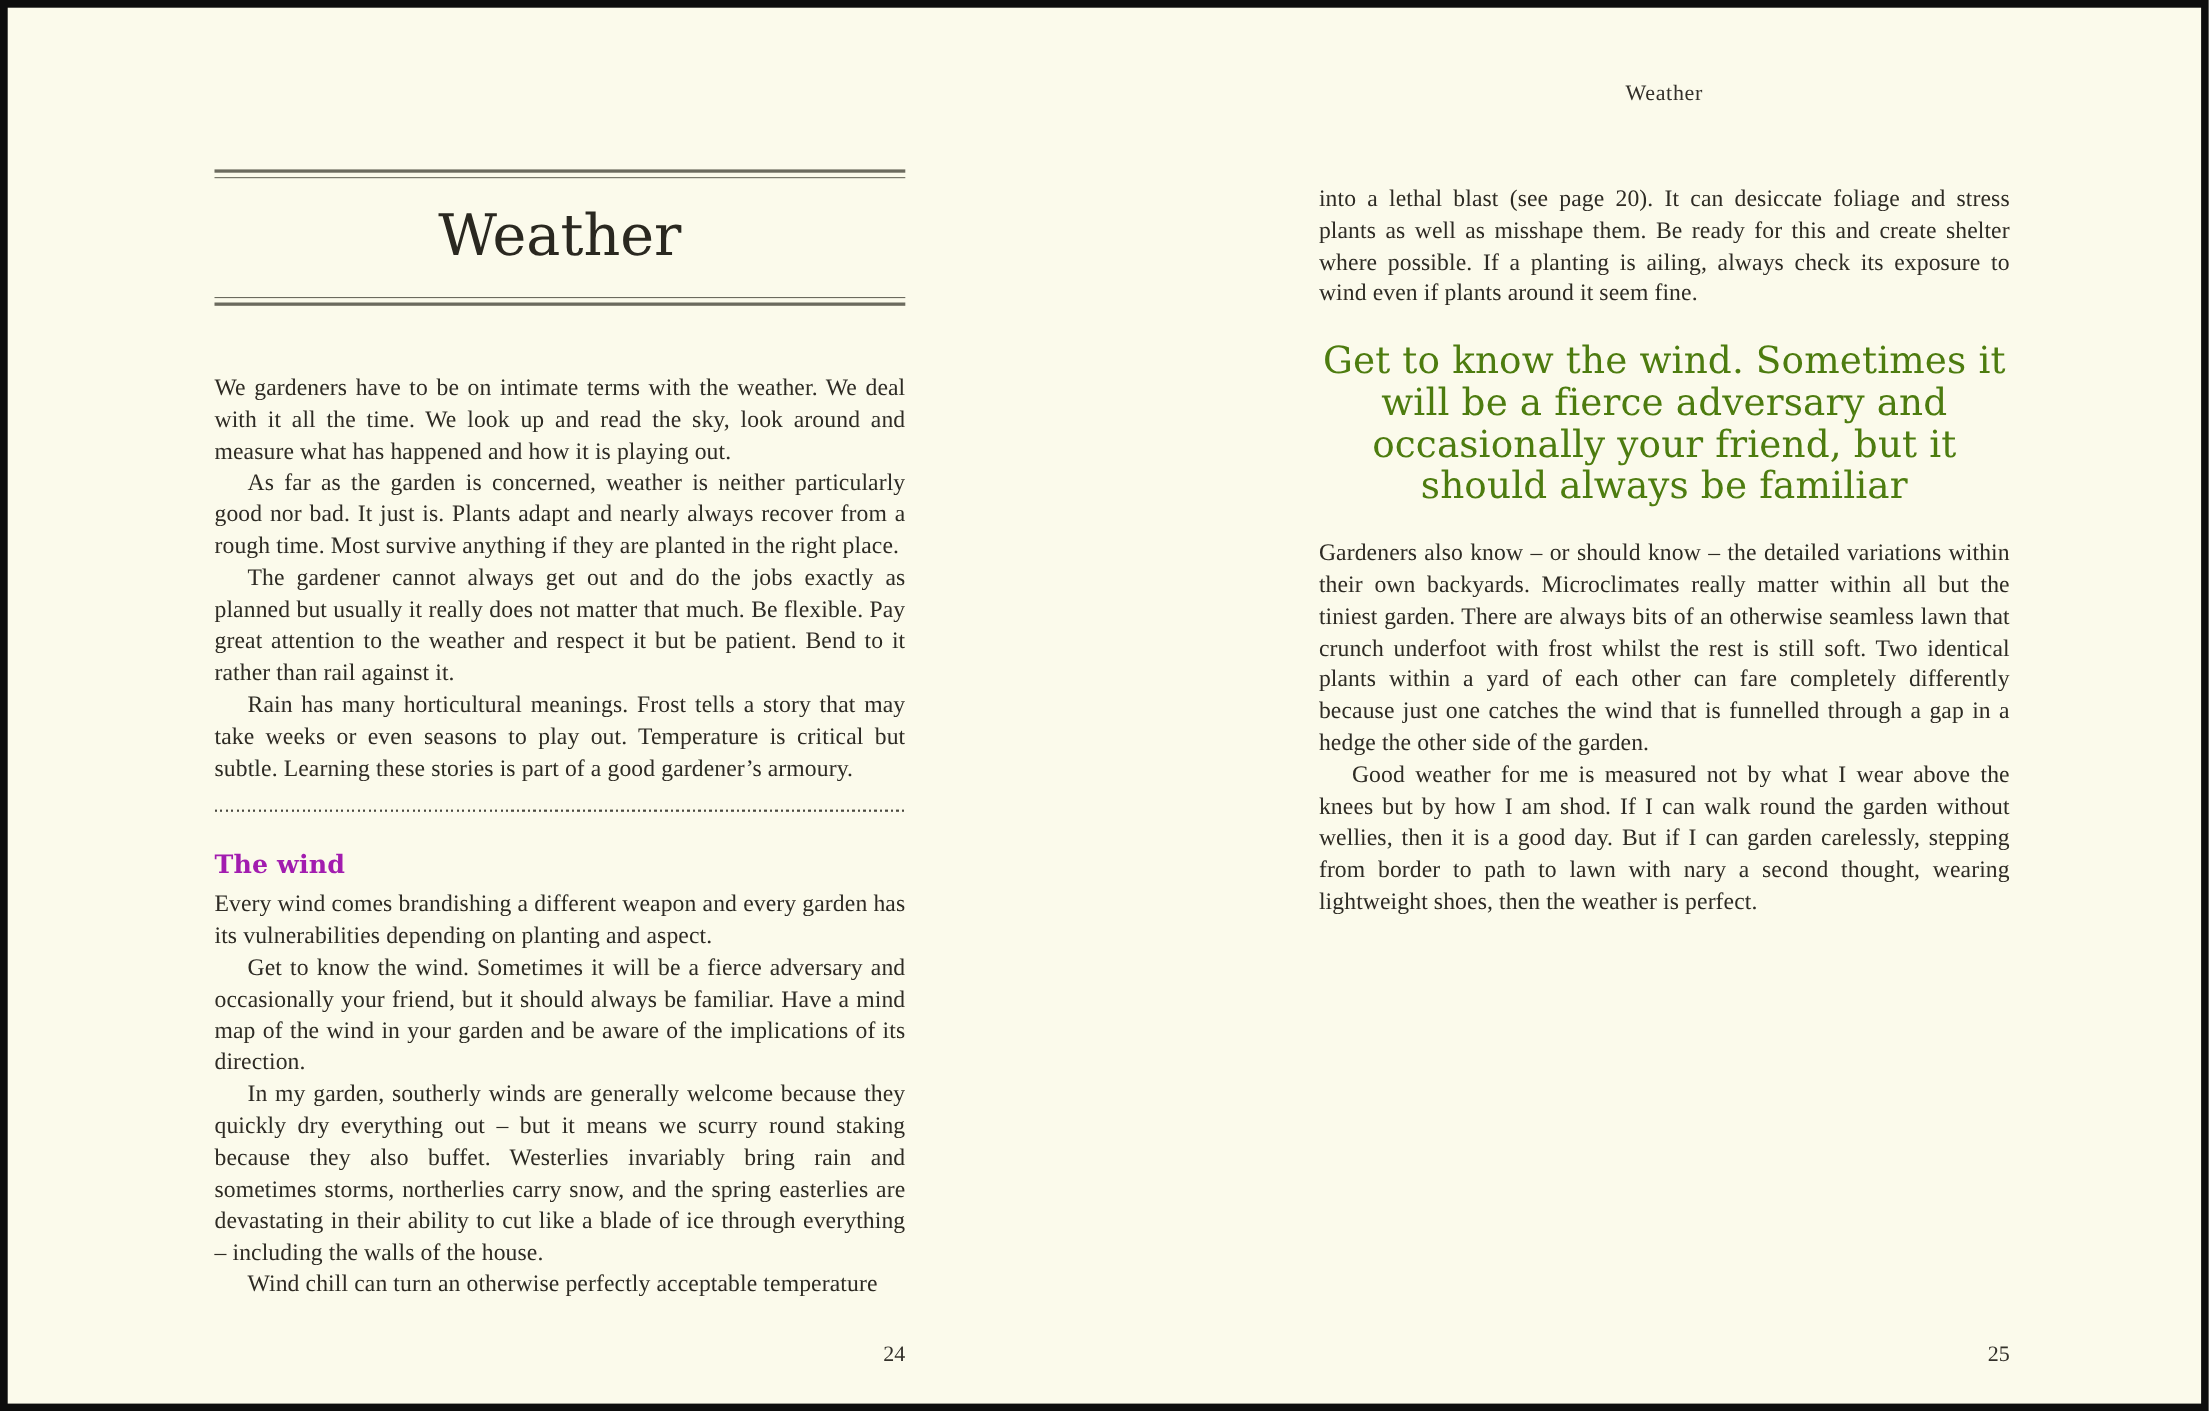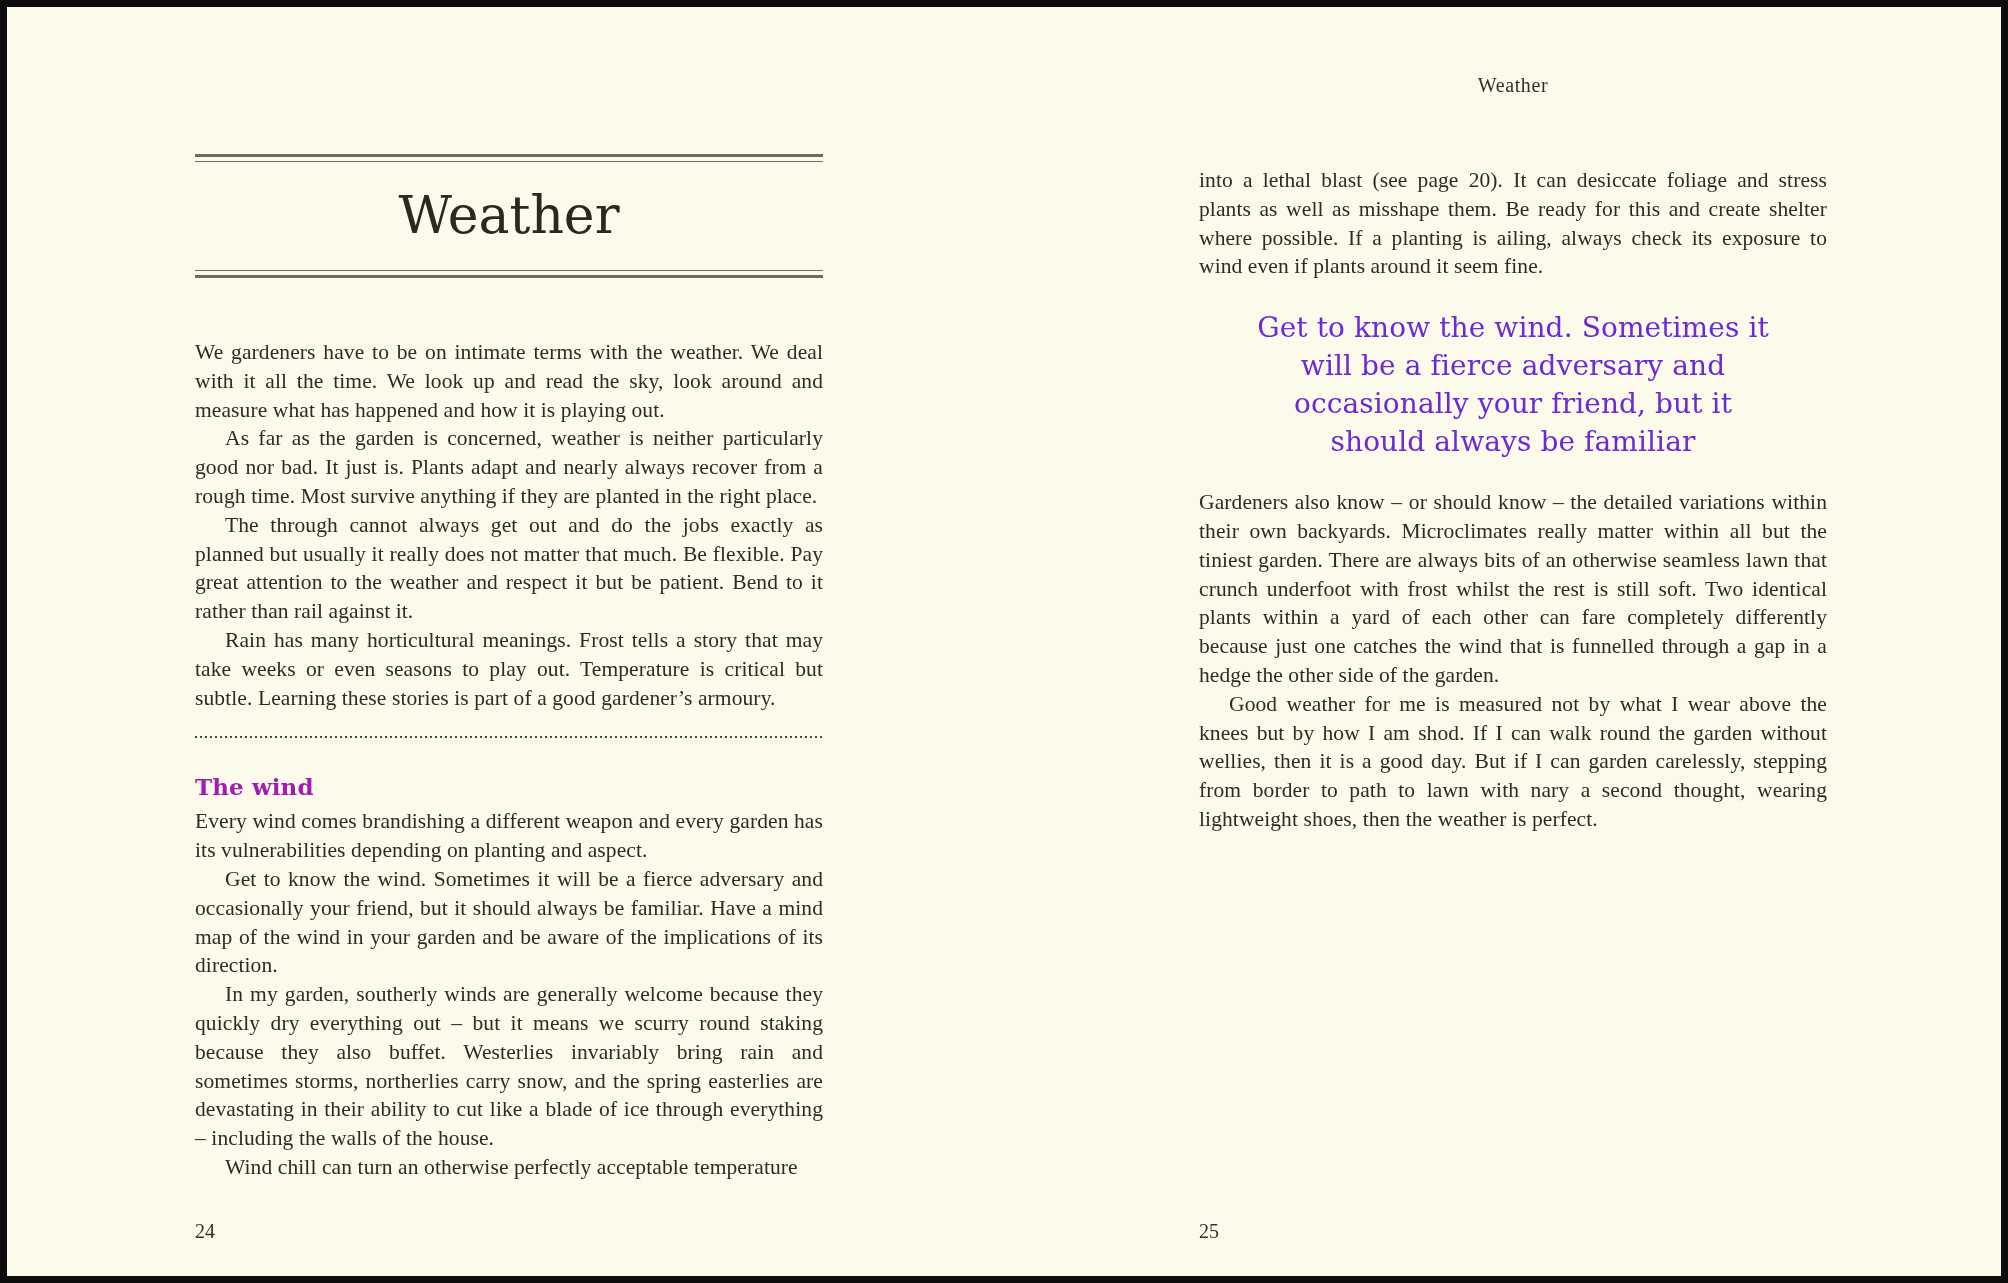--- a/index.html
+++ b/index.html
@@ -81,67 +81,67 @@
     font-size: 23px;
     line-height: 26px;
     margin: 0 0 7px 0;
     color: #a21caf;
     text-align: left;
   }
 
   
   .pull-quote {
     font-family: "DejaVu Serif", serif;
-    font-size: 28px;
+    font-size: 34px;
     line-height: 38px;
     text-align: center;
     margin: 28px 0 27px 0;
-    color: #6d28d9;
+    color: #4d7c0f;
     text-indent: 0;
   }
   .pull-quote span { display: block; }
 
   
   .running-head {
     position: absolute;
     top: 50px;
     left: 0;
     right: 0;
     text-align: center;
     font-size: 20px;
     letter-spacing: 0.6px;
     color: #33302a;
   }
   .folio {
     position: absolute;
     top: 1196px;
     left: 0;
     right: 0;
-    text-align: left;
+    text-align: right;
     font-size: 20px;
     color: #33302a;
   }
 </style>
 </head>
 <body>
 
 <div class="book">
 
   <div class="col col-left">
 
     <div class="chapter-head">
       <div class="rule-thick-thin"></div>
       <div class="chapter-title">Weather</div>
       <div class="rule-thin-thick"></div>
     </div>
 
     <div class="body-block body-left">
       <p>We gardeners have to be on intimate terms with the weather. We deal with it all the time. We look up and read the sky, look around and measure what has happened and how it is playing out.</p>
       <p class="ind">As far as the garden is concerned, weather is neither particularly good nor bad. It just is. Plants adapt and nearly always recover from a rough time. Most survive anything if they are planted in the right place.</p>
-      <p class="ind">The through cannot always get out and do the jobs exactly as planned but usually it really does not matter that much. Be flexible. Pay great attention to the weather and respect it but be patient. Bend to it rather than rail against it.</p>
+      <p class="ind">The gardener cannot always get out and do the jobs exactly as planned but usually it really does not matter that much. Be flexible. Pay great attention to the weather and respect it but be patient. Bend to it rather than rail against it.</p>
       <p class="ind">Rain has many horticultural meanings. Frost tells a story that may take weeks or even seasons to play out. Temperature is critical but subtle. Learning these stories is part of a good gardener’s armoury.</p>
 
       <div class="dotted-rule"></div>
 
       <h2 class="section-heading">The wind</h2>
       <p>Every wind comes brandishing a different weapon and every garden has its vulnerabilities depending on planting and aspect.</p>
       <p class="ind">Get to know the wind. Sometimes it will be a fierce adversary and occasionally your friend, but it should always be familiar. Have a mind map of the wind in your garden and be aware of the implications of its direction.</p>
       <p class="ind">In my garden, southerly winds are generally welcome because they quickly dry everything out – but it means we scurry round staking because they also buffet. Westerlies invariably bring rain and sometimes storms, northerlies carry snow, and the spring easterlies are devastating in their ability to cut like a blade of ice through everything – including the walls of the house.</p>
       <p class="ind">Wind chill can turn an otherwise perfectly acceptable temperature</p>
     </div>

